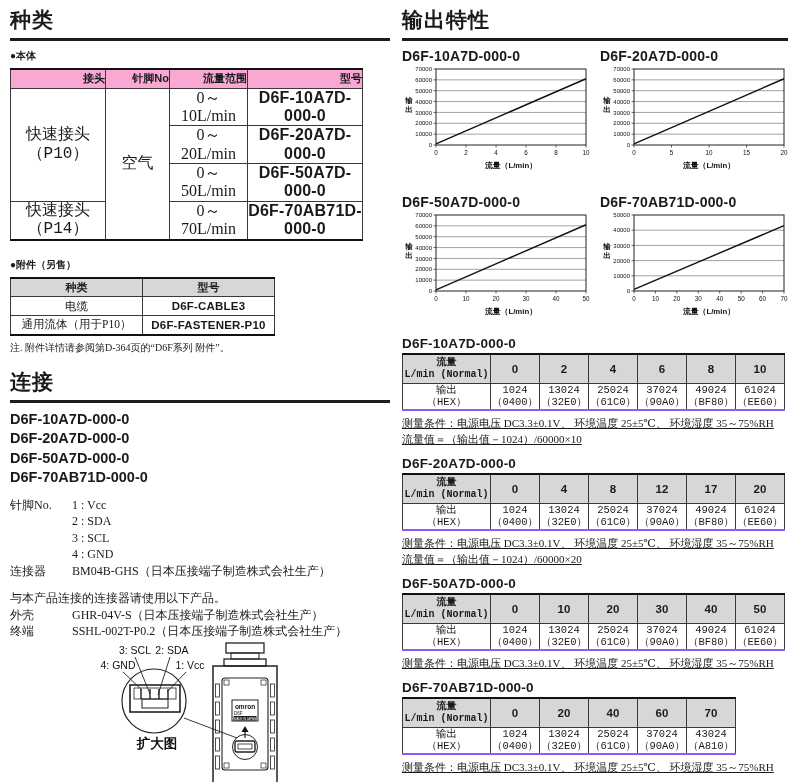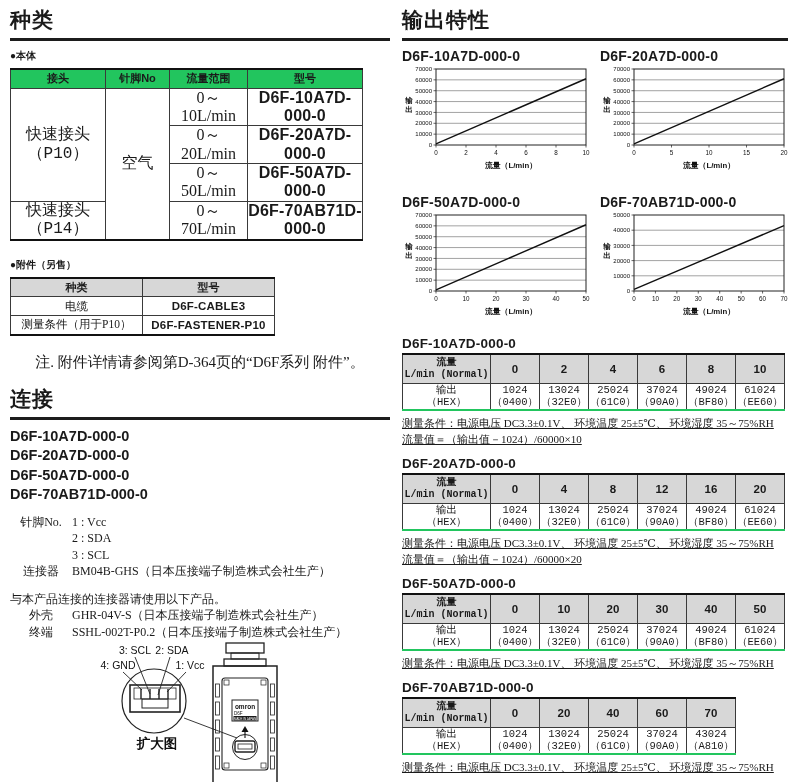--- a/index.html
+++ b/index.html
@@ -12,48 +12,48 @@
 
   .h-major { font-size:21px; font-weight:bold; letter-spacing:1px;
     padding-bottom:4px; border-bottom:3px solid #1c1c1c; }
   .bullet-sub { font-size:10px; font-weight:bold; margin:8px 0 5px 0; }
 
   table { border-collapse:collapse; table-layout:fixed; }
   th,td { border:1px solid #3a3a3a; text-align:center; vertical-align:middle;
     overflow:hidden; }
 
   .main-tbl { width:352px; border-top:2px solid #111; border-bottom:2px solid #111; }
-  .main-tbl th { height:19px; font-size:11px; background:#22c55e; }
+  .main-tbl th { height:19px; font-size:11px; background:#f9a8d4;text-align:right; }
   .main-tbl td { font-size:16px; line-height:1.15; }
   .main-tbl .r  { height:20px; }
   .main-tbl .rb { height:28px; }
   .model { font-weight:bold; font-size:11px; letter-spacing:0.2px;
     font-family:"Liberation Sans","DejaVu Sans",sans-serif; }
 
   .acc-tbl { width:264px; border-top:2px solid #111; border-bottom:2px solid #111; }
   .acc-tbl th { height:19px; font-size:11px; background:#d7d7d7; }
   .acc-tbl td { height:19px; font-size:11.5px; }
 
-  .note { font-size:15px; margin-top:17px;text-align:center; }
+  .note { font-size:10px; margin-top:5px; }
 
   .models-list { margin-top:7px; font-size:14.5px; font-weight:bold; line-height:19.5px; }
 
   .specs { margin-top:9px; font-size:12px; }
-  .spec-row { display:flex; line-height:16.5px;text-align:center; }
+  .spec-row { display:flex; line-height:16.5px; }
   .spec-label { width:62px; flex:none; }
   .spec-gap { height:11px; }
 
   .charts-row { display:flex; gap:10px; }
   .chart-block { width:188px; }
   .chart-title { font-size:14px; font-weight:bold; margin:7px 0 1px 0; letter-spacing:0.2px; }
   .chart-canvas { width:188px; height:113px; }
 
   .tbl-block { margin-top:9px; }
   .tbl-title { font-size:13.5px; font-weight:bold; margin-bottom:2px; letter-spacing:0.2px; }
-  .otbl { border-top:2px solid #111; border-bottom:2px solid #22c55e; }
+  .otbl { border-top:2px solid #111; border-bottom:2px solid #8b5cf6; }
   .otbl.w6 { width:382px; }
   .otbl.w5 { width:333px; }
   .otbl th.flowhead { width:88px; font-size:10px; font-weight:bold; line-height:1.2;
     background:#d7d7d7; height:29px; }
   .otbl th.flowval { width:49px; font-size:11.5px; font-weight:bold; background:#d7d7d7; }
   .otbl td { height:27px; font-size:10.5px; line-height:1.2; }
   .conds { font-size:11px; line-height:16px; margin-top:4px;text-decoration:underline; }
 </style>
 </head>
 <body>
@@ -111,21 +111,21 @@
     <tbody>
         <tr>
       <th>种类</th>
       <th>型号</th>
     </tr>
     <tr>
       <td class="serif">电缆</td>
       <td class="model">D6F-CABLE3</td>
     </tr>
     <tr>
-      <td class="serif">测量条件（用于P10）</td>
+      <td class="serif">通用流体（用于P10）</td>
       <td class="model">D6F-FASTENER-P10</td>
     </tr>
   </tbody>
     </table>
 
   <div class="note serif">注. 附件详情请参阅第D-364页的“D6F系列 附件”。</div>
 
   <div class="h-major" style="margin-top:13px">连接</div>
 
   <div class="models-list">
@@ -140,20 +140,24 @@
       <span class="spec-label">针脚No.</span>
       <span>1 : Vcc</span>
     </div>
     <div class="spec-row">
         <span class="spec-label"></span>
         <span>2 : SDA</span>
       </div>
     <div class="spec-row">
         <span class="spec-label"></span>
         <span>3 : SCL</span>
+      </div>
+    <div class="spec-row">
+        <span class="spec-label"></span>
+        <span>4 : GND</span>
       </div>
     <div class="spec-row">
       <span class="spec-label">连接器</span>
       <span>BM04B-GHS（日本压接端子制造株式会社生产）</span>
     </div>
     <div class="spec-gap"></div>
     <div class="spec-row">
         <span>与本产品连接的连接器请使用以下产品。</span>
       </div>
     <div class="spec-row">
@@ -449,21 +453,21 @@
     <div class="tbl-title">D6F-20A7D-000-0</div>
     <table class="otbl w6">
       <tbody>
           <tr>
         <th class="flowhead pre">流量
 L/min (Normal)</th>
         <th class="flowval">0</th>
         <th class="flowval">4</th>
         <th class="flowval">8</th>
         <th class="flowval">12</th>
-        <th class="flowval">16</th>
+        <th class="flowval">17</th>
         <th class="flowval">20</th>
       </tr>
       <tr>
         <td class="serif pre">输出
 （HEX）</td>
         <td class="serif pre">1024
 （0400）</td>
         <td class="serif pre">13024
 （32E0）</td>
         <td class="serif pre">25024

